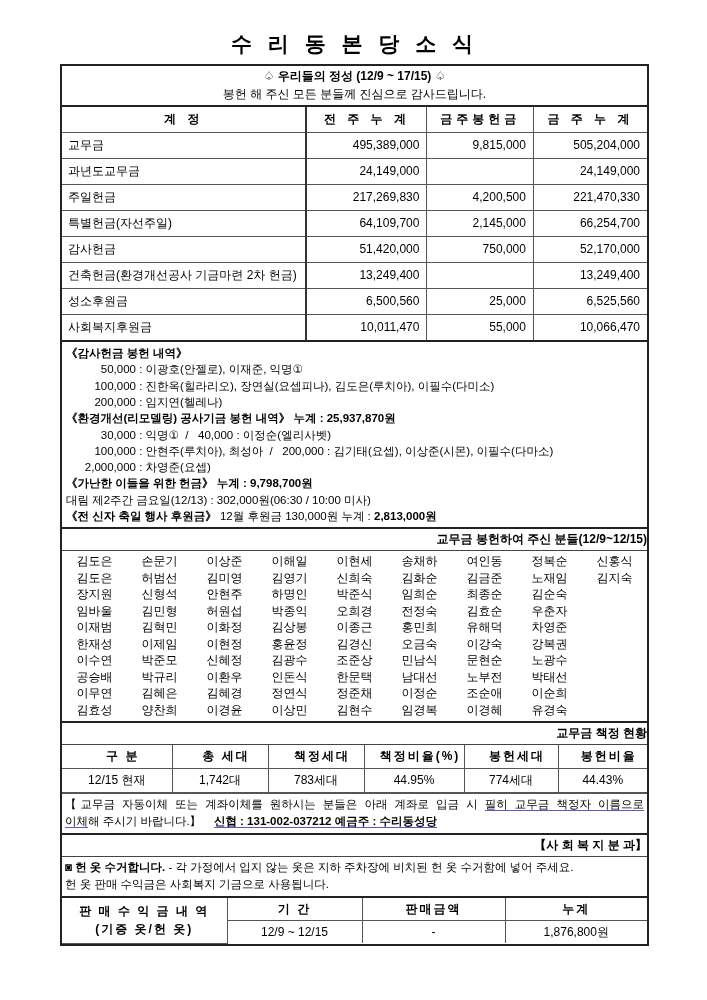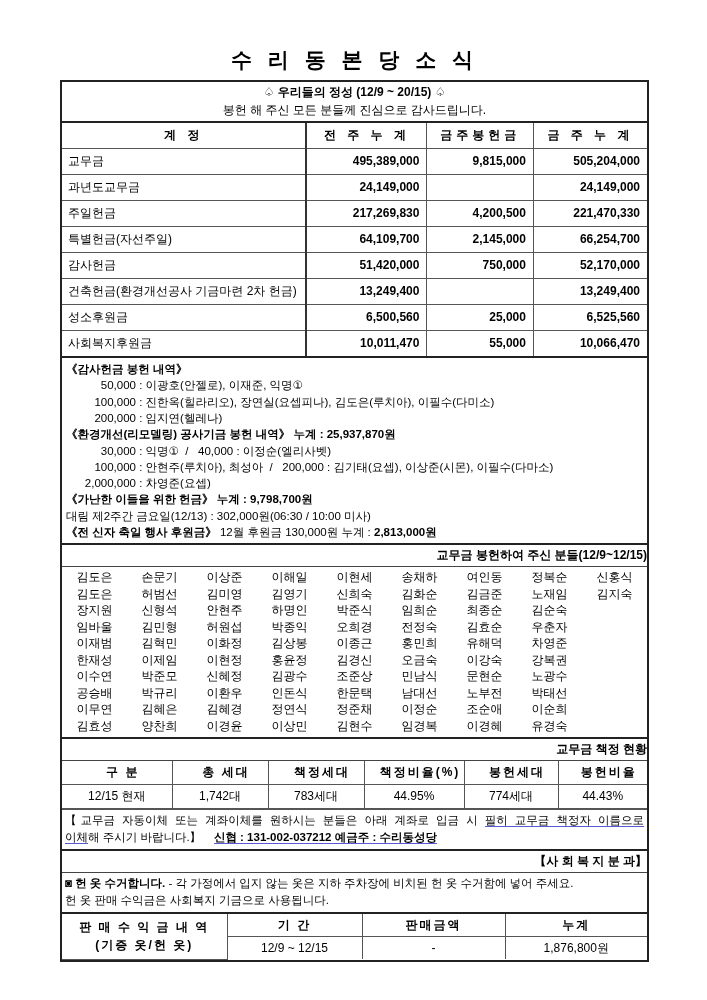--- a/index.html
+++ b/index.html
@@ -7,21 +7,21 @@
     margin: 0; padding: 0;
     background: #ffffff;
   }
   body {
     width: 707px; height: 1000px;
     font-family: "Liberation Sans", "DejaVu Sans", sans-serif;
     color: #000;
     position: relative;
     overflow: hidden;
   }
-  .page { position: absolute; left: 60px; top: 48px; width: 589px; }
+  .page { position: absolute; left: 60px; top: 32px; width: 589px; }
 
   .doc-title {
     text-align: center;
     font-size: 21px;
     font-weight: bold;
     letter-spacing: 5px;
     margin-bottom: 9px;
     line-height: 1.1;
   }
 
@@ -55,21 +55,21 @@
   .offer td:first-child, .offer th:first-child { border-left: none; }
   .offer td:last-child, .offer th:last-child { border-right: none; }
   .offer tr:last-child td { border-bottom: none; }
   .offer th {
     text-align: center;
     font-weight: bold;
     letter-spacing: 4px;
     font-size: 12px;
   }
   .offer td.name { text-align: left; padding-left: 6px; }
-  .offer td.num { text-align: right; padding-right: 7px; font-weight: bold; }
+  .offer td.num { text-align: right; padding-right: 7px; }
   .c-div { border-left: 2px solid #333 !important; border-radius: 9px; }
 
   
   .notes {
     padding: 3px 0 3px 4px;
     font-size: 11.5px;
     line-height: 16.3px;
   }
   .notes .hd { font-weight: bold; }
   .notes .ln { white-space: pre; }
@@ -132,21 +132,21 @@
   .sales .two { height: 44px; line-height: 1.45; }
 </style>
 </head>
 <body>
 
 <div class="page">
 
   <div class="doc-title">수 리 동 본 당 소 식</div>
 
   <div class="frame">
-    <div class="band">♤ 우리들의 정성 (12/9 ~ 20/15) ♤</div>
+    <div class="band">♤ 우리들의 정성 (12/9 ~ 17/15) ♤</div>
     <div class="band sub rule-under-thick">봉헌 해 주신 모든 분들께 진심으로 감사드립니다.</div>
 
     <table class="offer">
       <tbody>
           <tr>
         <th style="width:247px">계            정</th>
         <th class="c-div" style="width:121px">전  주  누  계</th>
         <th style="width:107px">금주봉헌금</th>
         <th style="width:114px">금  주  누  계</th>
       </tr>

